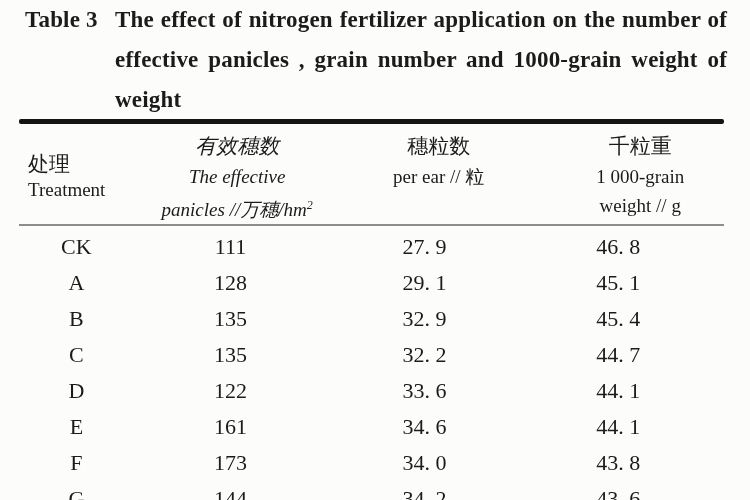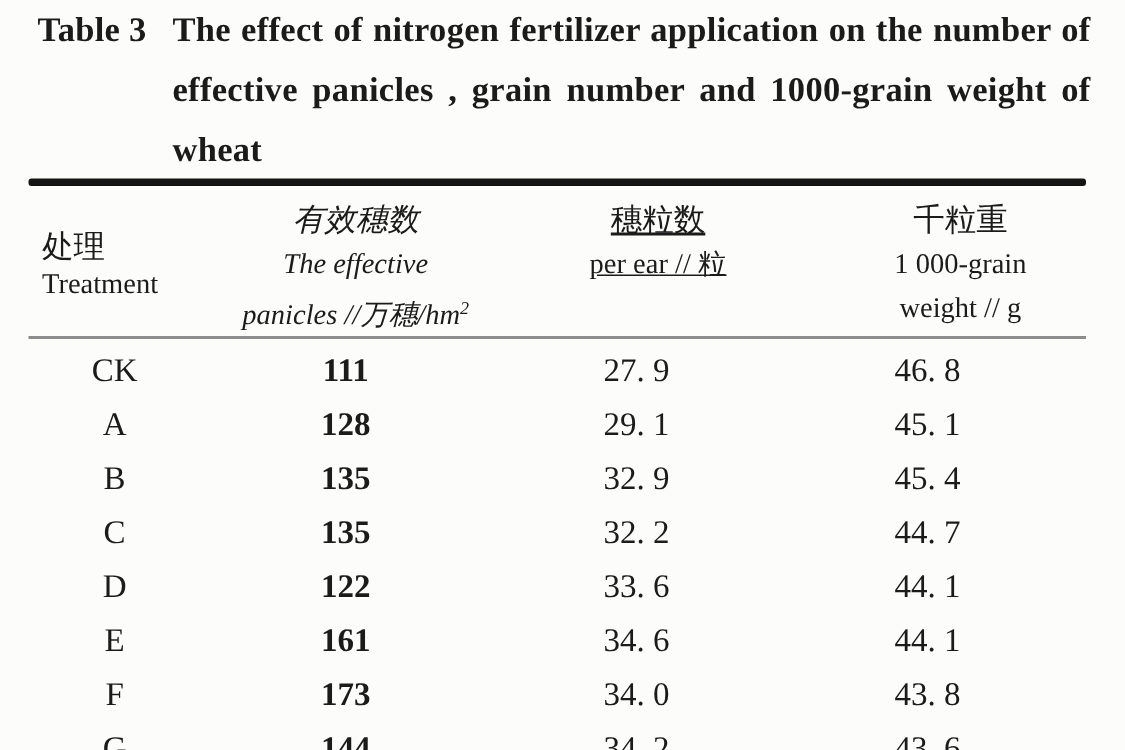--- a/index.html
+++ b/index.html
@@ -42,54 +42,54 @@
   
   .thead {
     position: absolute; left: 19px; top: 131px; width: 705px; height: 91px;
     display: flex;
     gap: 48px;
   }
   .hcol { box-sizing: border-box; text-align: center; }
   .hcol-1 { width: 15%; display: flex; flex-direction: column; justify-content: center;
             text-align: left; padding-left: 9px; }
   .hcol-2 { width: 30%; font-style: italic; }
-  .hcol-3 { width: 25%; text-decoration: underline; }
+  .hcol-3 { width: 25%; }
   .hcol-4 { width: 30%; }
   .h-zh { font-size: 21px; line-height: 31px; }
   .h-en { font-size: 19px; line-height: 29px; }
   .hcol-1 .h-zh { line-height: 26px; }
   .hcol-1 .h-en { line-height: 26px; }
   sup { font-size: 12px; }
 
   
   .tbody {
     position: absolute; left: 19px; top: 229px; width: 705px;
   }
   .trow {
     display: flex; height: 36px; align-items: center;
     font-size: 22px;
   }
   .td { box-sizing: border-box; }
   .td-1 { width: 15%; padding-left: 9px; text-align: center; }
-  .td-2 { width: 30%; text-align: center; font-weight: bold; }
+  .td-2 { width: 30%; text-align: center; }
   .td-3 { width: 25%; text-align: center; }
   .td-4 { width: 30%; text-align: center; }
 </style>
 </head>
 <body>
 
 <div class="page">
 
   <div class="title-block">
     <div class="title-line title-line-1">
       <span class="title-label">Table 3</span>
       <span class="title-rest">The effect of nitrogen fertilizer application on the number of</span>
     </div>
     <div class="title-line title-line-2">effective panicles , grain number and 1000-grain weight of</div>
-    <div class="title-line title-line-3">wheat</div>
+    <div class="title-line title-line-3">weight</div>
   </div>
 
   <div class="rule-thick"></div>
 
   <div class="thead">
     <div class="hcol hcol-1">
       <div class="h-zh">处理</div>
       <div class="h-en">Treatment</div>
     </div>
     <div class="hcol hcol-2">

